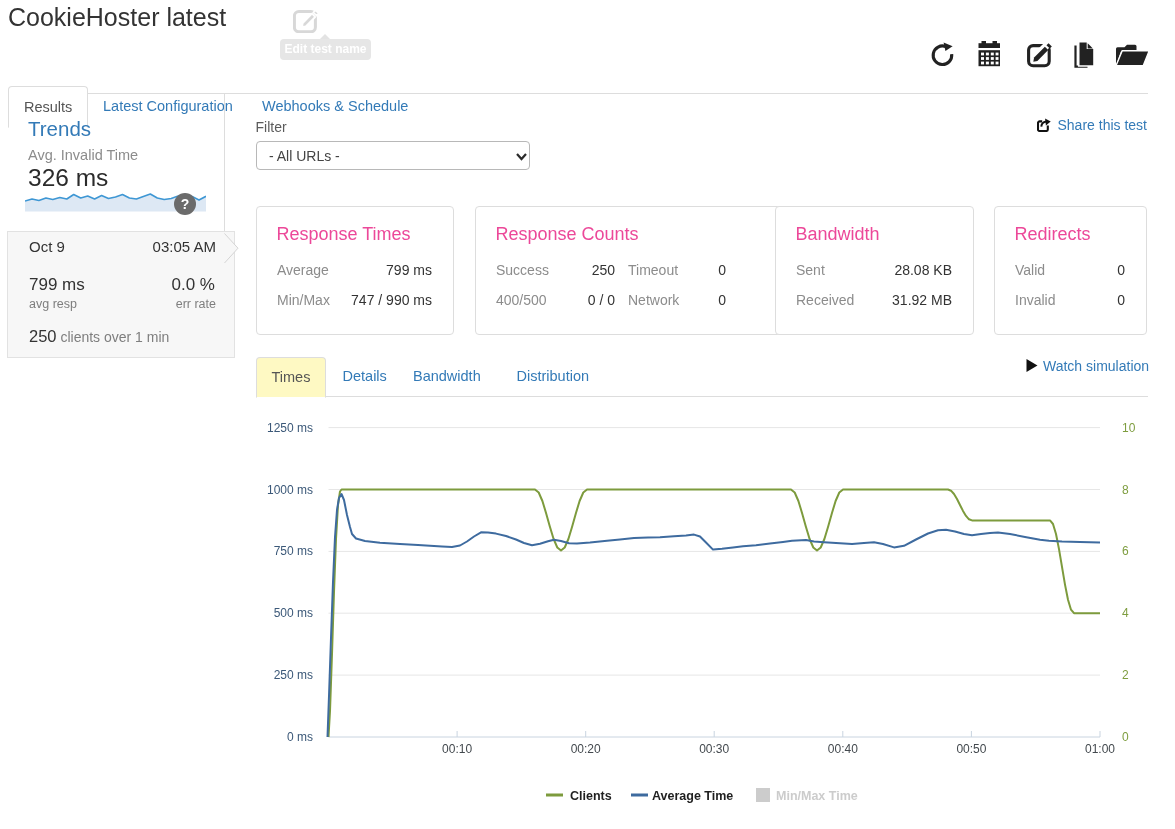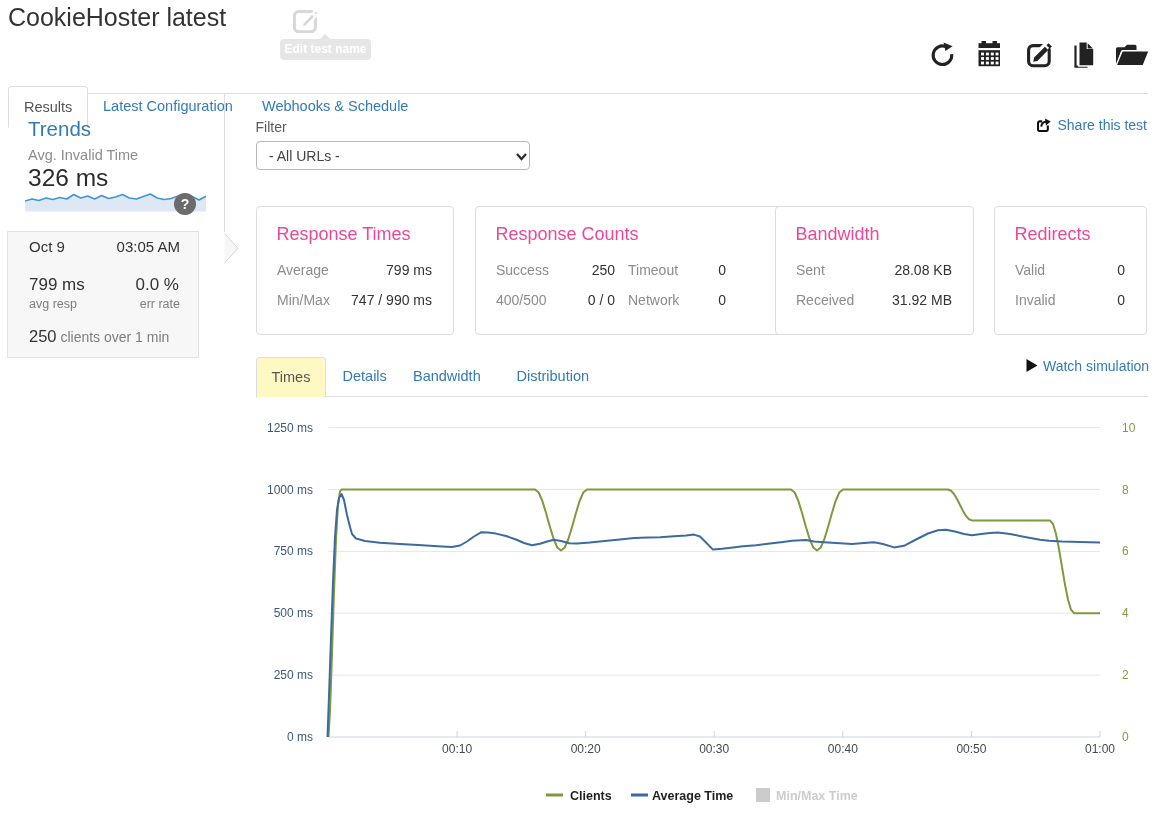--- a/index.html
+++ b/index.html
@@ -12,21 +12,21 @@
   
   .navtabs { position:absolute; left:8px; top:53px; width:1140px; height:41px; border-bottom:1px solid #ddd; }
   .navtabs a { position:absolute; top:0; display:block; padding:10px 15px; font-size:14.5px; color:#337ab7; text-decoration:none; line-height:20px;margin-top:33px; }
   .navtabs a.active { color:#555; background:#fff; border:1px solid #ddd; border-bottom-color:#fff; border-radius:4px 4px 0 0; height:42px; }
   
   .vdivider { position:absolute; left:224px; top:94px; width:1px; height:138px; background:#ddd; }
   .trends-h { position:absolute; left:28px; top:117px; font-size:20.5px; color:#337ab7; }
   .avg-label { position:absolute; left:28px; top:146.5px; font-size:14.5px; color:#8c8c8c; }
   .avg-big { position:absolute; left:28px; top:164px; font-size:24.5px; color:#2b2b2b; }
   .qcircle { position:absolute; left:174px; top:193px; width:22px; height:22px; border-radius:50%; background:#6b6b6b; color:#fff; font-size:14px; font-weight:bold; text-align:center; line-height:22px; }
-  .trendpanel { position:absolute; left:7px; top:231px; width:192px; height:127px; background:#f7f7f7; border:1px solid #e2e2e2; }
+  .trendpanel { position:absolute; left:7px; top:231px; width:228px; height:127px; background:#f7f7f7; border:1px solid #e2e2e2; }
   .tp-row1 { position:absolute; left:21px; right:18px; top:6px; font-size:15px; color:#333; }
   .tp-row1 .r { float:right; }
   .tp-big { position:absolute; left:21px; right:19px; top:43px; font-size:17px; color:#333; }
   .tp-big .r { float:right; }
   .tp-sub { position:absolute; left:21px; right:18px; top:64.5px; font-size:12.5px; color:#7e7e7e; }
   .tp-sub .r { float:right; }
   .tp-clients { position:absolute; left:21px; top:95px; font-size:14px; color:#7e7e7e; }
   .tp-clients b { color:#333; font-weight:normal; font-size:16.5px; }
   
   .filter-label { position:absolute; left:255.5px; top:118.5px; font-size:14px; color:#5b5b5b; }

